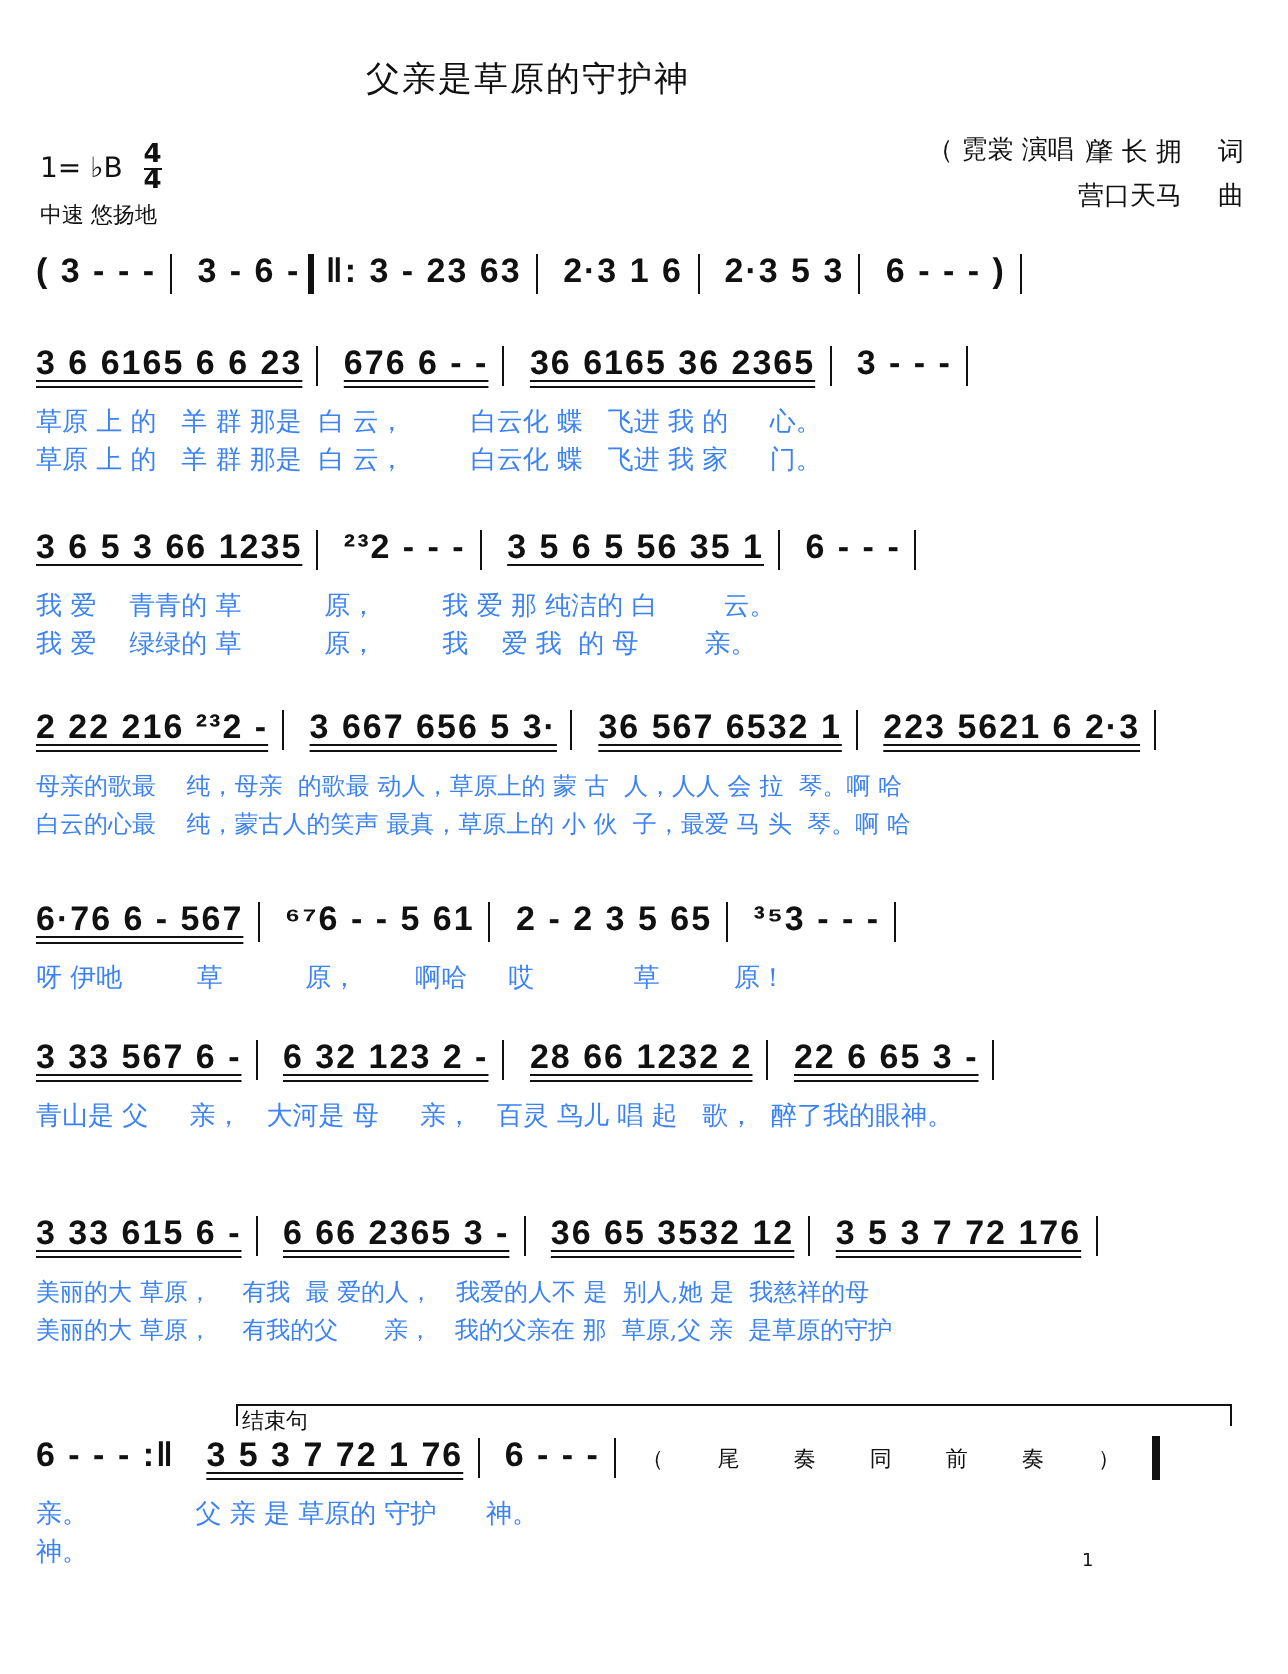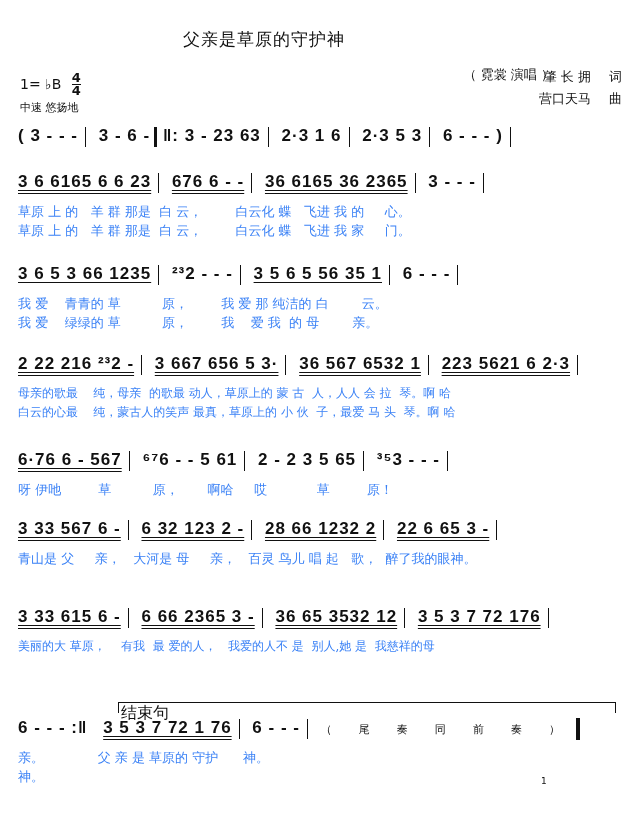--- a/index.html
+++ b/index.html
@@ -16,21 +16,21 @@
 
   .row{position:absolute;left:18px;width:612px;}
   .notes{position:relative;height:30px;white-space:nowrap;font-family:"Liberation Sans",sans-serif;font-weight:bold;font-size:17px;letter-spacing:1px;}
   .m{display:inline-block;}
   .bar{display:inline-block;width:1px;height:20px;background:#111;vertical-align:middle;margin:0 7px;}
   .lyr{font-family:"DejaVu Serif",serif;font-size:13px;line-height:19px;white-space:pre;color:#3b82f6;}
   .ul{text-decoration:underline;text-underline-offset:3px;}
   .dul{text-decoration:underline double;text-underline-offset:3px;}
   .rep{display:inline-block;width:3px;height:20px;background:#111;vertical-align:middle;margin-left:4px;}
   .endbox{position:absolute;left:118px;top:702px;width:496px;height:10px;border-top:1px solid #111;border-left:1px solid #111;border-right:1px solid #111;}
-  .endlabel{position:absolute;left:121px;top:703px;font-size:16px;}
+  .endlabel{position:absolute;left:121px;top:703px;font-size:11px;}
   .coda{font-size:11px;font-weight:normal;letter-spacing:12px;}
   .final{display:inline-block;width:4px;height:22px;background:#111;vertical-align:middle;margin-left:4px;}
   .pagemark{position:absolute;left:541px;top:776px;font-size:9px;}
 </style>
 </head>
 <body>
 
 <div class="title">父亲是草原的守护神</div>
 <div class="subtitle">（ 霓裳 演唱 ）</div>
 
@@ -113,20 +113,21 @@
 </div>
 
 <div class="row" style="top:607px;">
   <div class="notes">
     <span class="m dul">3 33 615 6 -</span><span class="bar"></span>
     <span class="m dul">6 66 2365 3 -</span><span class="bar"></span>
     <span class="m dul">36 65 3532 12</span><span class="bar"></span>
     <span class="m dul">3  5  3 7 72 176</span><span class="bar"></span>
   </div>
   <div class="lyr" style="font-size:12px;">美丽的大 草原，    有我  最 爱的人，   我爱的人不 是  别人,她 是  我慈祥的母</div>
+  <div class="lyr" style="font-size:12px;">美丽的大 草原，    有我的父      亲，   我的父亲在 那  草原,父 亲  是草原的守护</div>
 </div>
 
 <div class="endbox"></div>
 <div class="endlabel">结束句</div>
 <div class="row" style="top:718px;">
   <div class="notes">
     <span class="m">6 - - - :‖</span>
     <span class="m dul" style="margin-left:10px;">3  5  3  7 72  1 76</span><span class="bar"></span>
     <span class="m">6 - - -</span><span class="bar"></span>
     <span class="m coda">（ 尾 奏 同 前 奏 ）</span><span class="final"></span>

